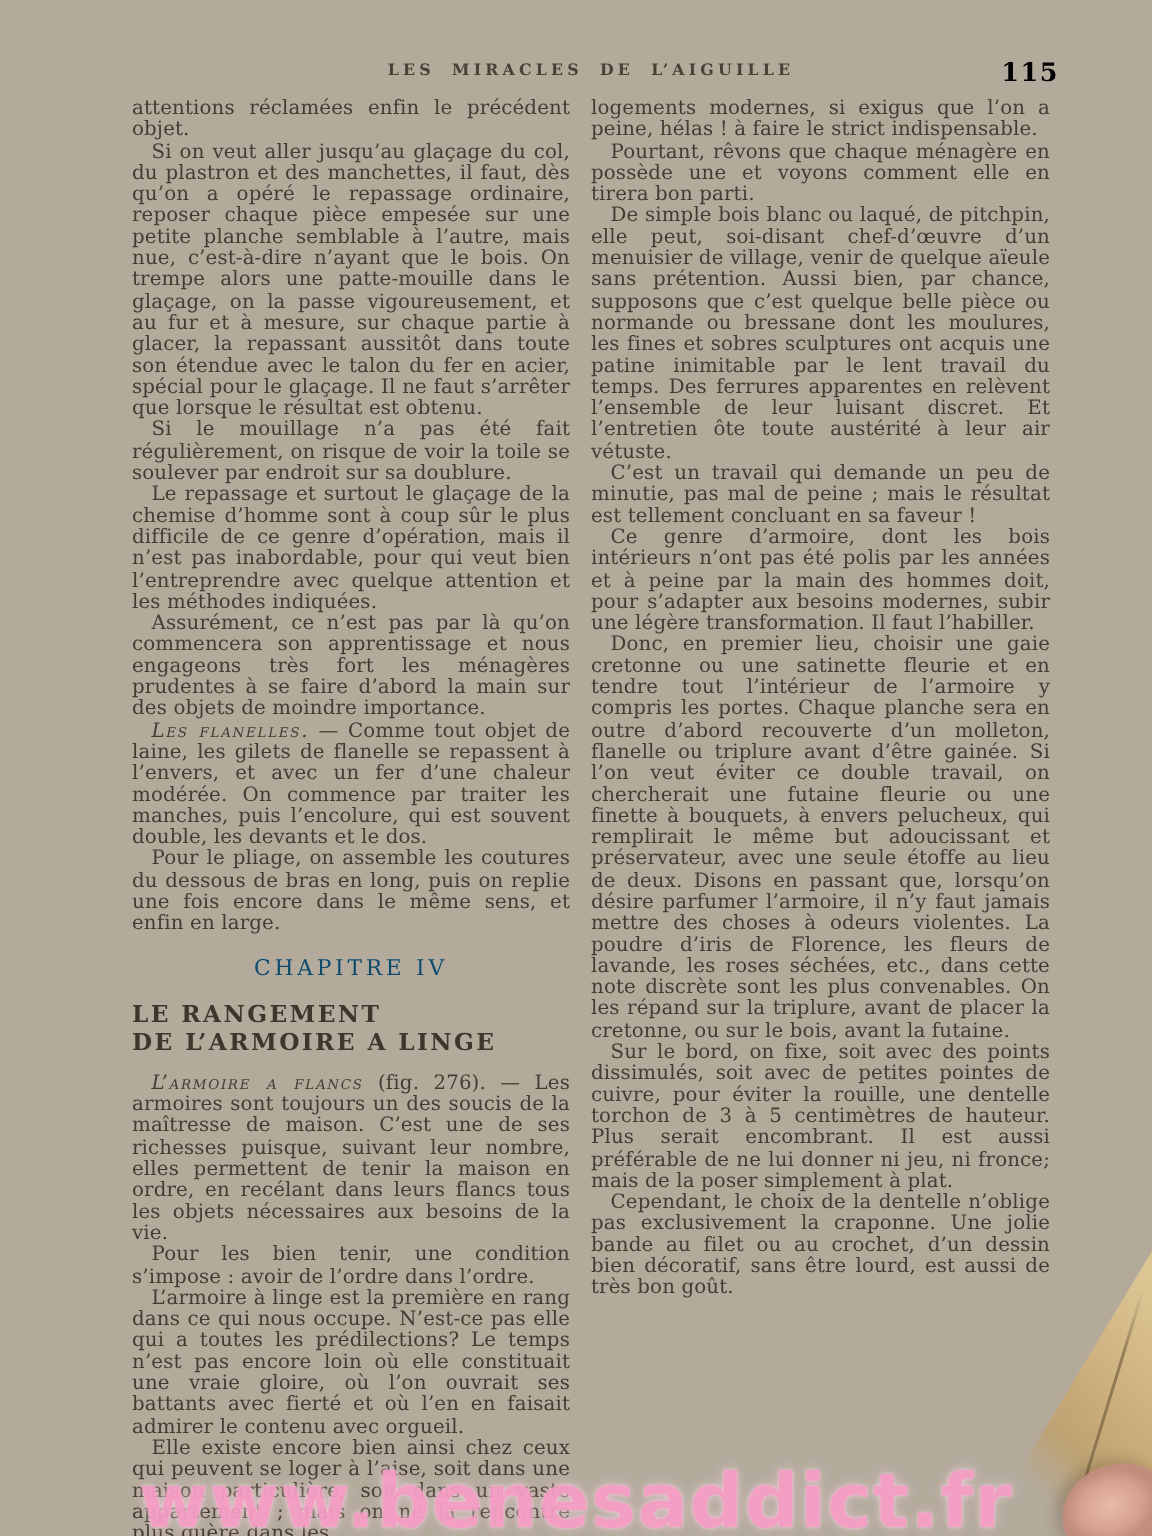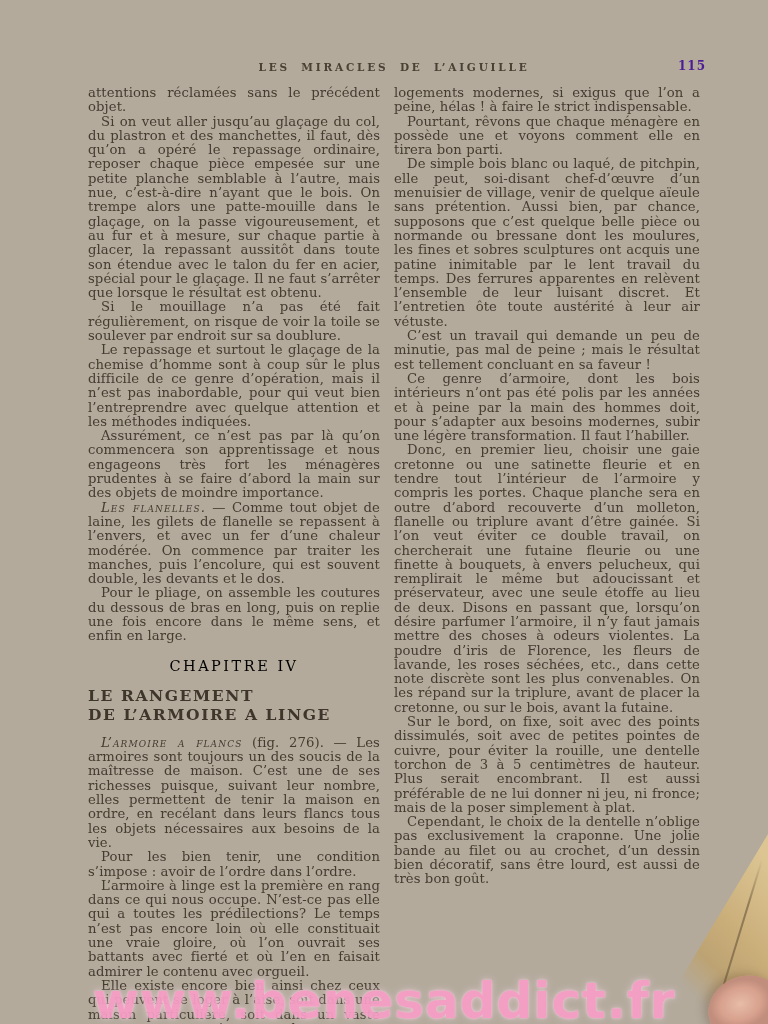--- a/index.html
+++ b/index.html
@@ -57,41 +57,40 @@
   }
   .page-header { position: relative; height: 20px; }
   .running-title {
     text-align: center;
     font-weight: bold;
     font-size: 10.5px;
     letter-spacing: 2.8px;
     word-spacing: 5px;
     color: #4a4134;
     padding-top: 3px;
-    margin-top: 20px;
   }
   .page-number {
     position: absolute; right: -6px; top: 1px;
-    font-weight: bold; font-size: 12px;
+    font-weight: bold; font-size: 17px;
     letter-spacing: 1px;
-    color: #4c1d95;
+    color: #000000;
   }
   .columns { display: flex; gap: 14px; margin-top: 8px; }
   .col { text-align: justify; font-size: 13.2px; line-height: 14.3px; letter-spacing: 0.1px; }
   .col-left  { width: 292px; }
   .col-right { width: 306px; }
   .col p { margin: 0; }
   .col p.indent { text-indent: 13px; }
   .lead { font-variant: small-caps; letter-spacing: 1.1px; font-style: italic; }
   .chapnum {
     text-align: center;
     font-size: 14.5px;
     letter-spacing: 2.5px;
     margin: 15px 0 13px 0;
-    color: #000000;
+    color: #0c4a6e;
     text-indent: 0;
   }
   .chaptitle {
     text-align: left;
     font-weight: bold;
     font-size: 15.5px;
     letter-spacing: 1.6px;
     line-height: 19px;
     margin: 0 0 12px 0;
     color: #3f362b;
@@ -116,21 +115,21 @@
 <div class="photo">
   <div class="paper-shading"></div>
 
   <div class="content">
     <div class="page-header">
       <div class="running-title">LES MIRACLES DE L’AIGUILLE</div>
       <div class="page-number">115</div>
     </div>
     <div class="columns">
       <div class="col col-left">
-          <p class="cont">attentions réclamées sans le précédent objet.</p>
+          <p class="cont">attentions réclamées enfin le précédent objet.</p>
           <p class="indent">Si on veut aller jusqu’au glaçage du col, du plastron et des manchettes, il faut, dès qu’on a opéré le repassage ordinaire, reposer chaque pièce empesée sur une petite planche semblable à l’autre, mais nue, c’est-à-dire n’ayant que le bois. On trempe alors une patte-mouille dans le glaçage, on la passe vigoureusement, et au fur et à mesure, sur chaque partie à glacer, la repassant aussitôt dans toute son étendue avec le talon du fer en acier, spécial pour le glaçage. Il ne faut s’arrêter que lorsque le résultat est obtenu.</p>
           <p class="indent">Si le mouillage n’a pas été fait régulièrement, on risque de voir la toile se soulever par endroit sur sa doublure.</p>
           <p class="indent">Le repassage et surtout le glaçage de la chemise d’homme sont à coup sûr le plus difficile de ce genre d’opération, mais il n’est pas inabordable, pour qui veut bien l’entreprendre avec quelque attention et les méthodes indiquées.</p>
           <p class="indent">Assurément, ce n’est pas par là qu’on commencera son apprentissage et nous engageons très fort les ménagères prudentes à se faire d’abord la main sur des objets de moindre importance.</p>
           <p class="indent"><span class="lead">Les flanelles.</span> — Comme tout objet de laine, les gilets de flanelle se repassent à l’envers, et avec un fer d’une chaleur modérée. On commence par traiter les manches, puis l’encolure, qui est souvent double, les devants et le dos.</p>
           <p class="indent">Pour le pliage, on assemble les coutures du dessous de bras en long, puis on replie une fois encore dans le même sens, et enfin en large.</p>
           <div class="chapnum">CHAPITRE IV</div>
           <div class="chaptitle">
             <div>LE RANGEMENT</div>
             <div>DE L’ARMOIRE A LINGE</div>

